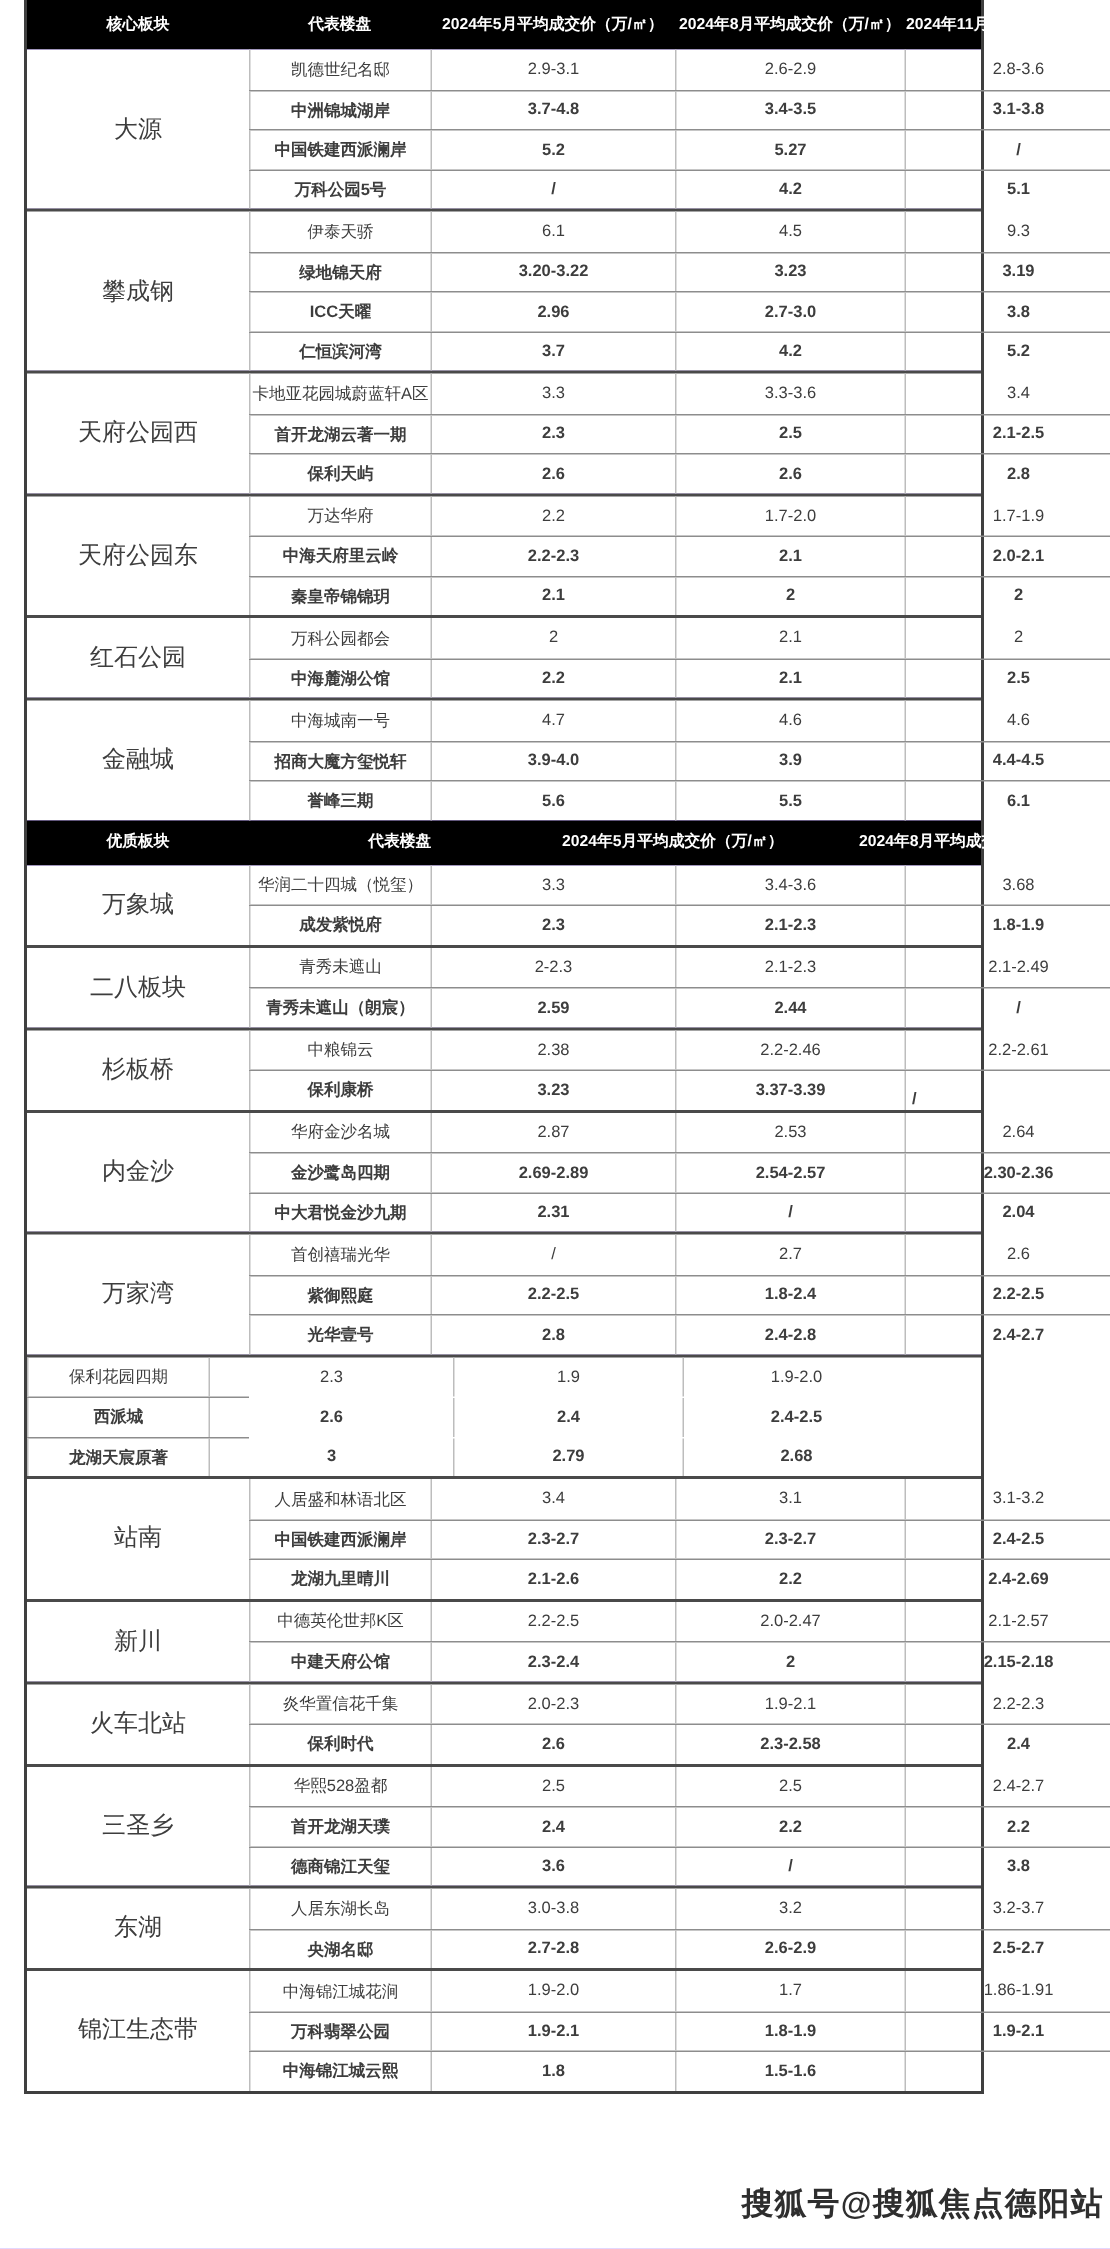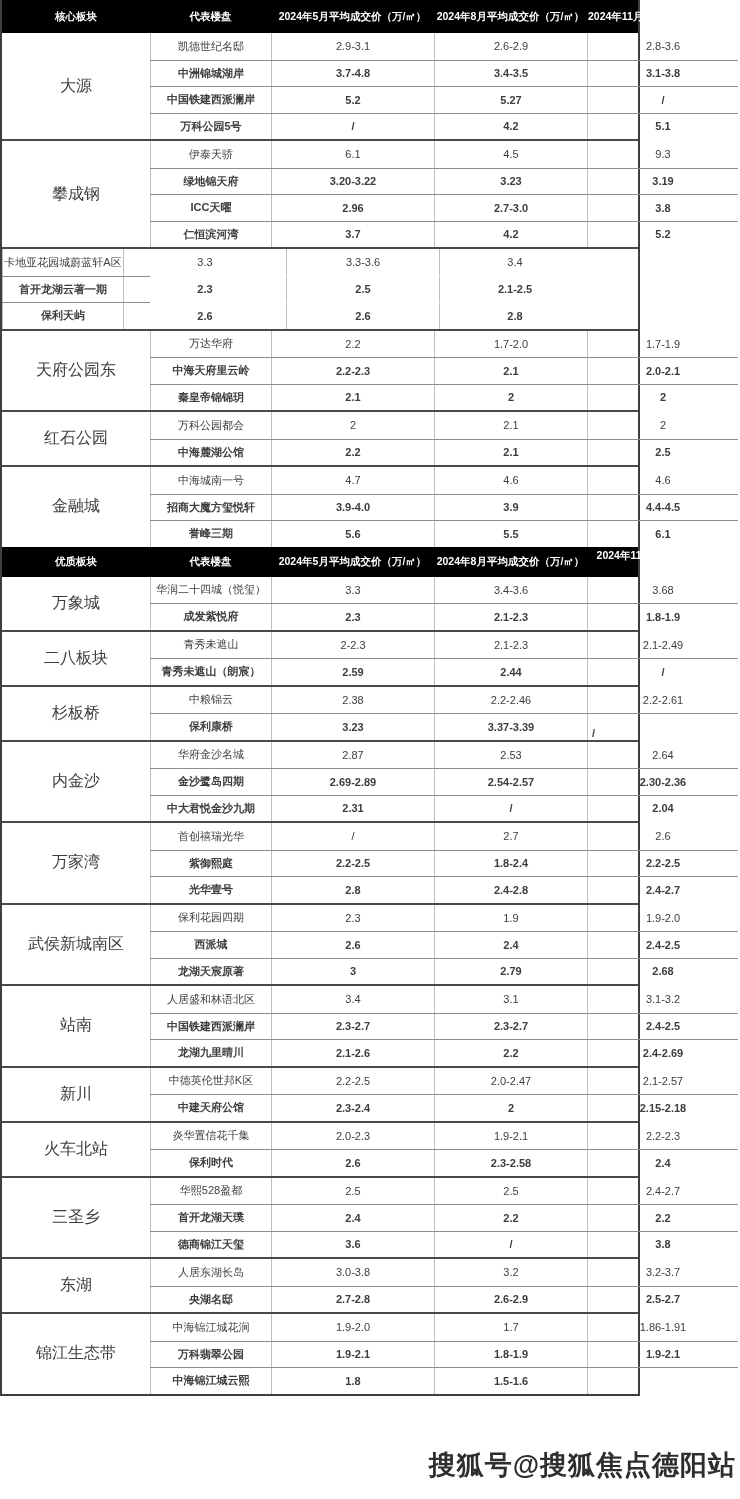--- a/index.html
+++ b/index.html
@@ -3,32 +3,32 @@
 <meta charset="utf-8">
 <style>
   * { margin:0; padding:0; box-sizing:border-box; }
   html,body { background:#ffffff; }
   body {
     width:740px; height:1499px; position:relative;
     font-family:"Liberation Sans","DejaVu Sans",sans-serif;
     overflow:hidden;
   }
   .price-table {
-    position:absolute; top:0; left:0; width:640px;
+    position:absolute; top:0; left:16px; width:640px;
     border-left:2px solid #3f3f3f; border-right:2px solid #3f3f3f;
     border-bottom:2px solid #3f3f3f;
     background:#8b5cf6;
   }
   .sec-header {
     display:grid; grid-template-columns:148px 121px 163px 153px 151px;
     background:#000000; color:#ffffff; font-weight:bold;
     align-items:center; text-align:center; font-size:10.5px;
   }
   .sec-header.h1 { height:33px; }
-  .sec-header.h2 { height:30px; }
+  .sec-header.h2 { height:30px;gap:40px; }
   .hcell { line-height:1.2; padding:0 1px; }
   .sec-header.h1 .hcell { white-space:nowrap; overflow:visible; }
   .sec-header.h2 .hcell.wrap { white-space:normal; }
   .group { display:grid; grid-template-columns:148px 1fr; background:#fff; }
   .group + .group { border-top:2px solid #4a4a4a; }
   .area-cell {
     display:flex; align-items:center; justify-content:center;
     font-size:16px; color:#3d3d3d; text-align:center;
   }
   .rows {}
@@ -39,21 +39,21 @@
   .prow + .prow { border-top:1.5px solid #8d8d8d;font-weight:bold; }
   .pcell {
     display:flex; align-items:center; justify-content:center;
     font-size:11px; color:#3d3d3d;
     border-left:1px solid #bdbdbd;
     overflow:hidden; white-space:nowrap; padding:0 2px;
   }
   .pcell.offset { justify-content:flex-start; align-items:flex-end; padding-left:4px; padding-bottom:1px; }
   .watermark {
     position:absolute; right:4px; bottom:16px;
-    font-size:27px; font-weight:bold; letter-spacing:1px;
+    font-size:21px; font-weight:bold; letter-spacing:1px;
     color:#2e2e2e; white-space:nowrap;
     text-shadow:-1.5px -1.5px 0 #fff, 1.5px -1.5px 0 #fff,
                 -1.5px 1.5px 0 #fff, 1.5px 1.5px 0 #fff,
                 0 -1.5px 0 #fff, 0 1.5px 0 #fff, -1.5px 0 0 #fff, 1.5px 0 0 #fff;
   }
 </style>
 </head>
 <body>
 
 <div class="price-table" id="table-root">
@@ -117,20 +117,21 @@
           </div>
           <div class="prow">
             <div class="pcell">仁恒滨河湾</div>
             <div class="pcell">3.7</div>
             <div class="pcell">4.2</div>
             <div class="pcell">5.2</div>
           </div>
         </div>
       </div>
       <div class="group">
+        <div class="area-cell">天府公园西</div>
         <div class="rows">
           <div class="prow">
             <div class="pcell">卡地亚花园城蔚蓝轩A区</div>
             <div class="pcell">3.3</div>
             <div class="pcell">3.3-3.6</div>
             <div class="pcell">3.4</div>
           </div>
           <div class="prow">
             <div class="pcell">首开龙湖云著一期</div>
             <div class="pcell">2.3</div>
@@ -308,21 +309,20 @@
           </div>
           <div class="prow">
             <div class="pcell">光华壹号</div>
             <div class="pcell">2.8</div>
             <div class="pcell">2.4-2.8</div>
             <div class="pcell">2.4-2.7</div>
           </div>
         </div>
       </div>
       <div class="group">
-        <div class="area-cell">武侯新城南区</div>
         <div class="rows">
           <div class="prow">
             <div class="pcell">保利花园四期</div>
             <div class="pcell">2.3</div>
             <div class="pcell">1.9</div>
             <div class="pcell">1.9-2.0</div>
           </div>
           <div class="prow">
             <div class="pcell">西派城</div>
             <div class="pcell">2.6</div>

